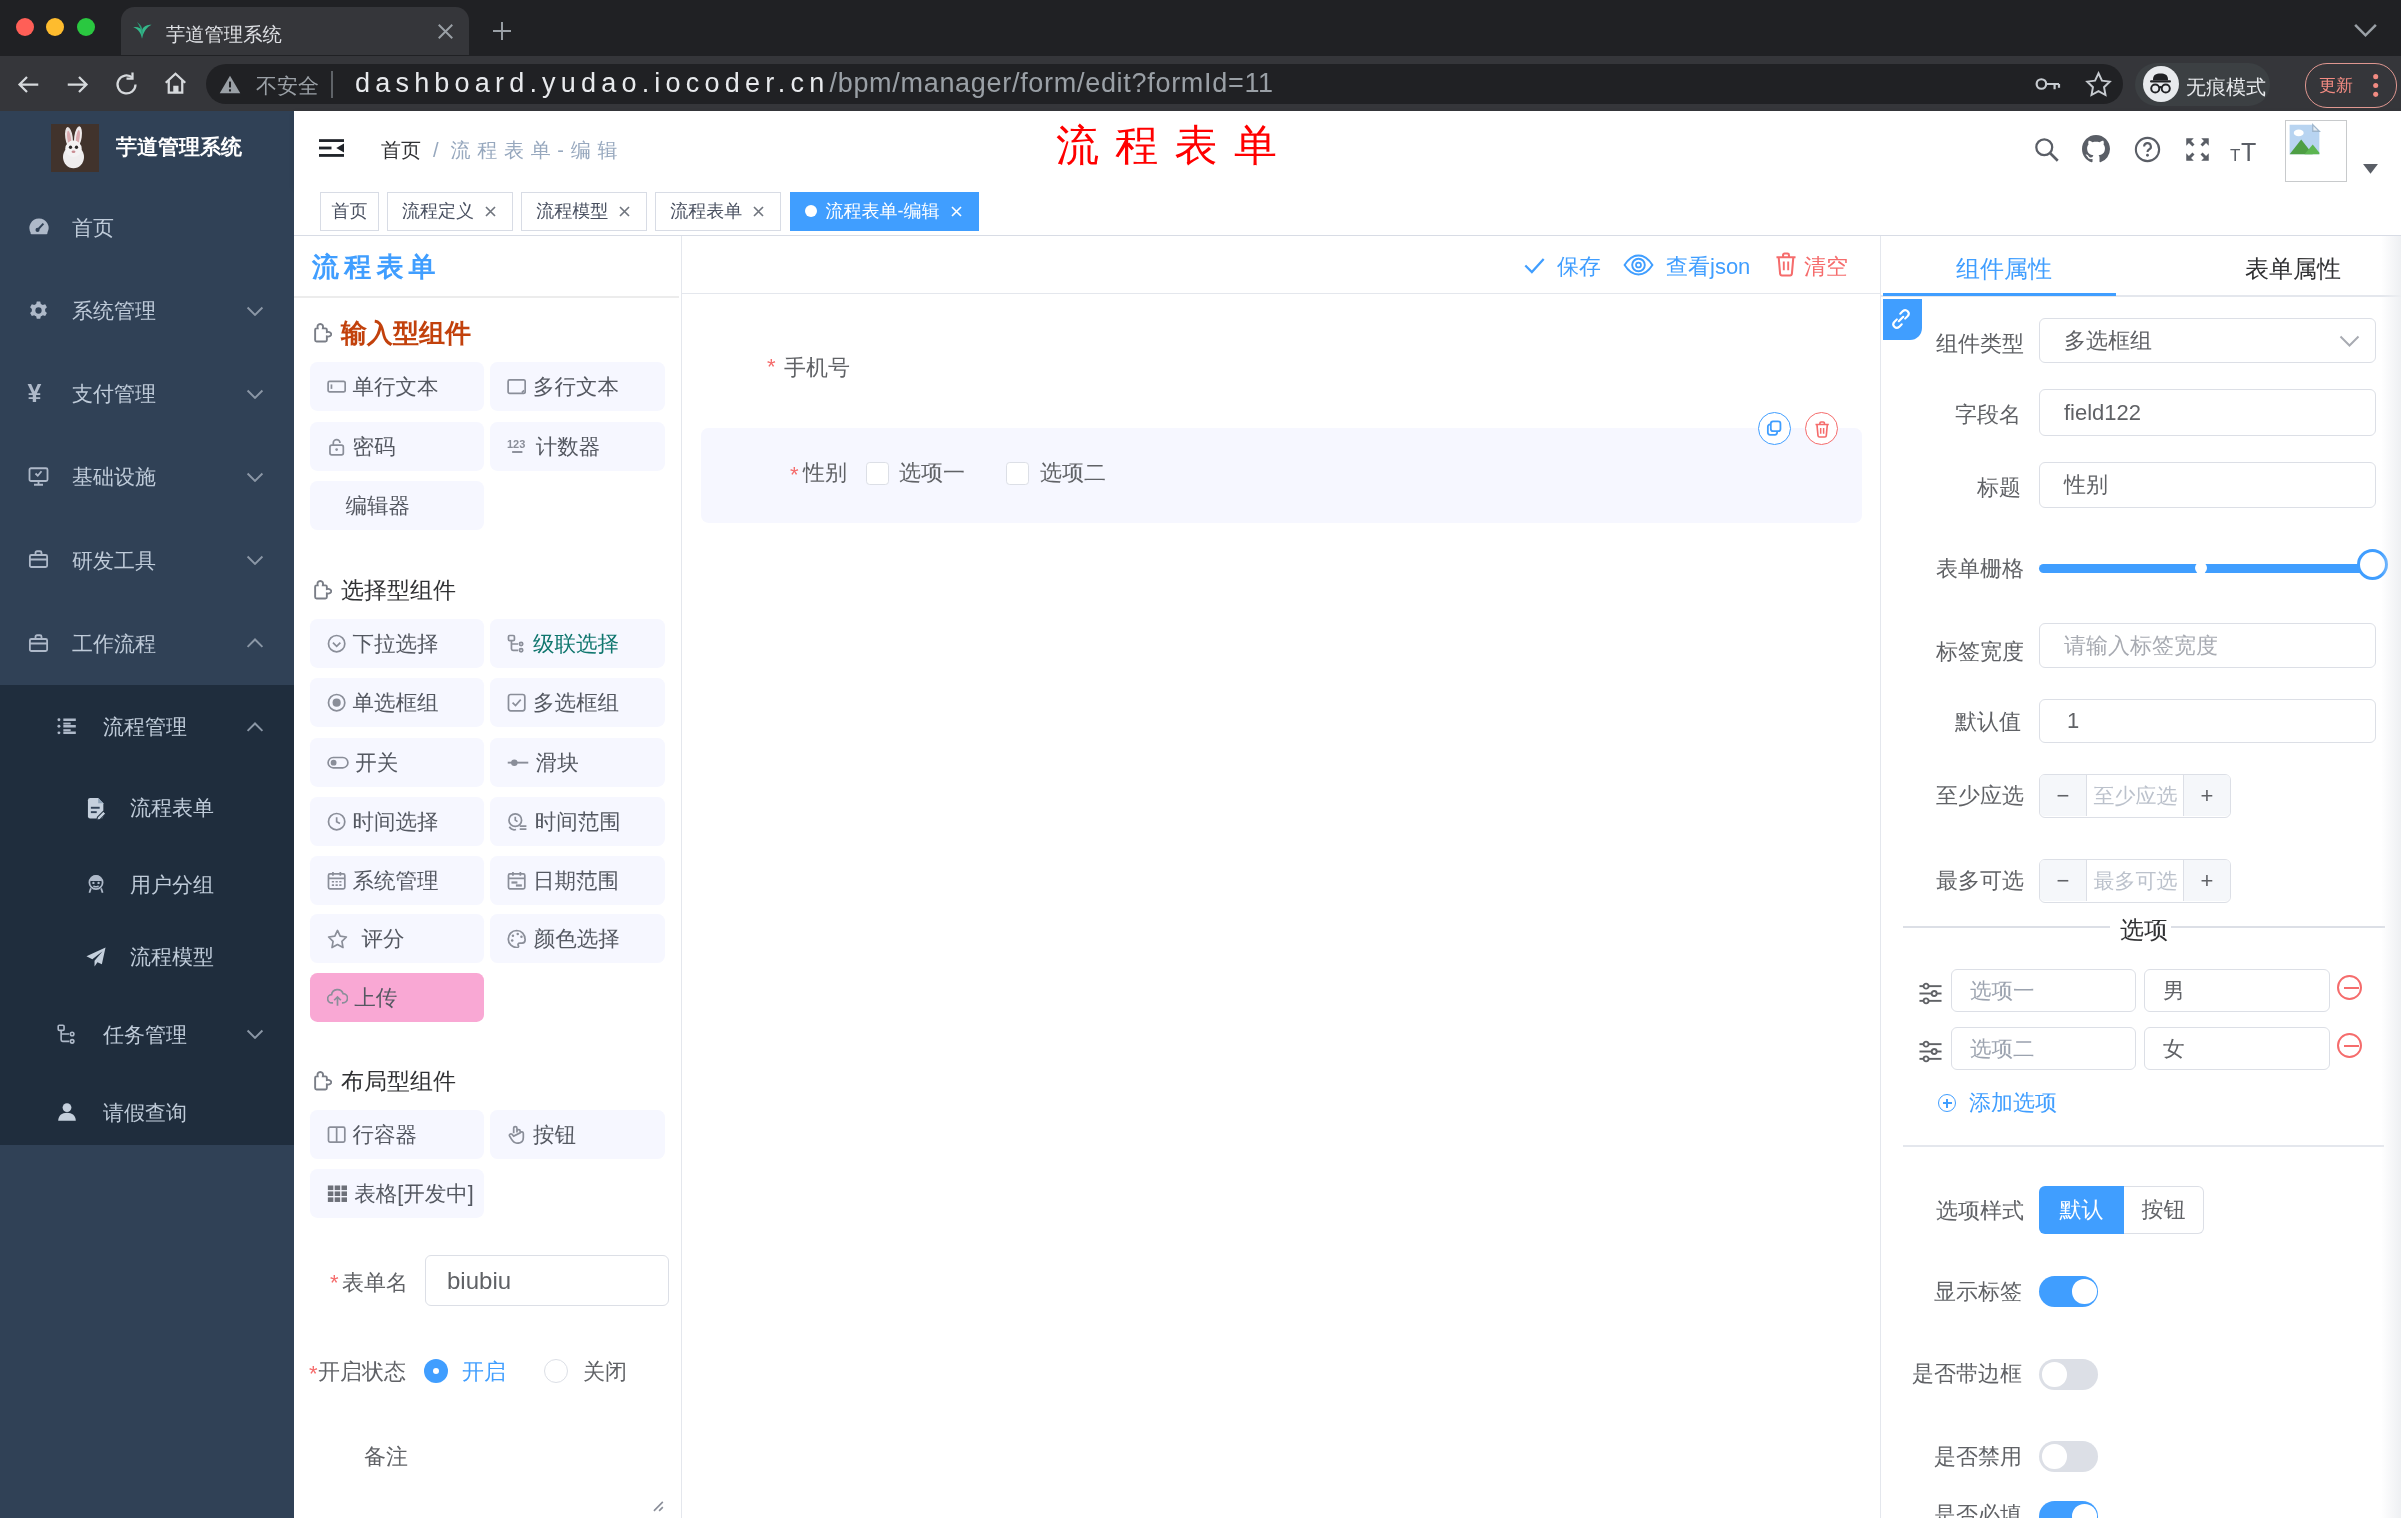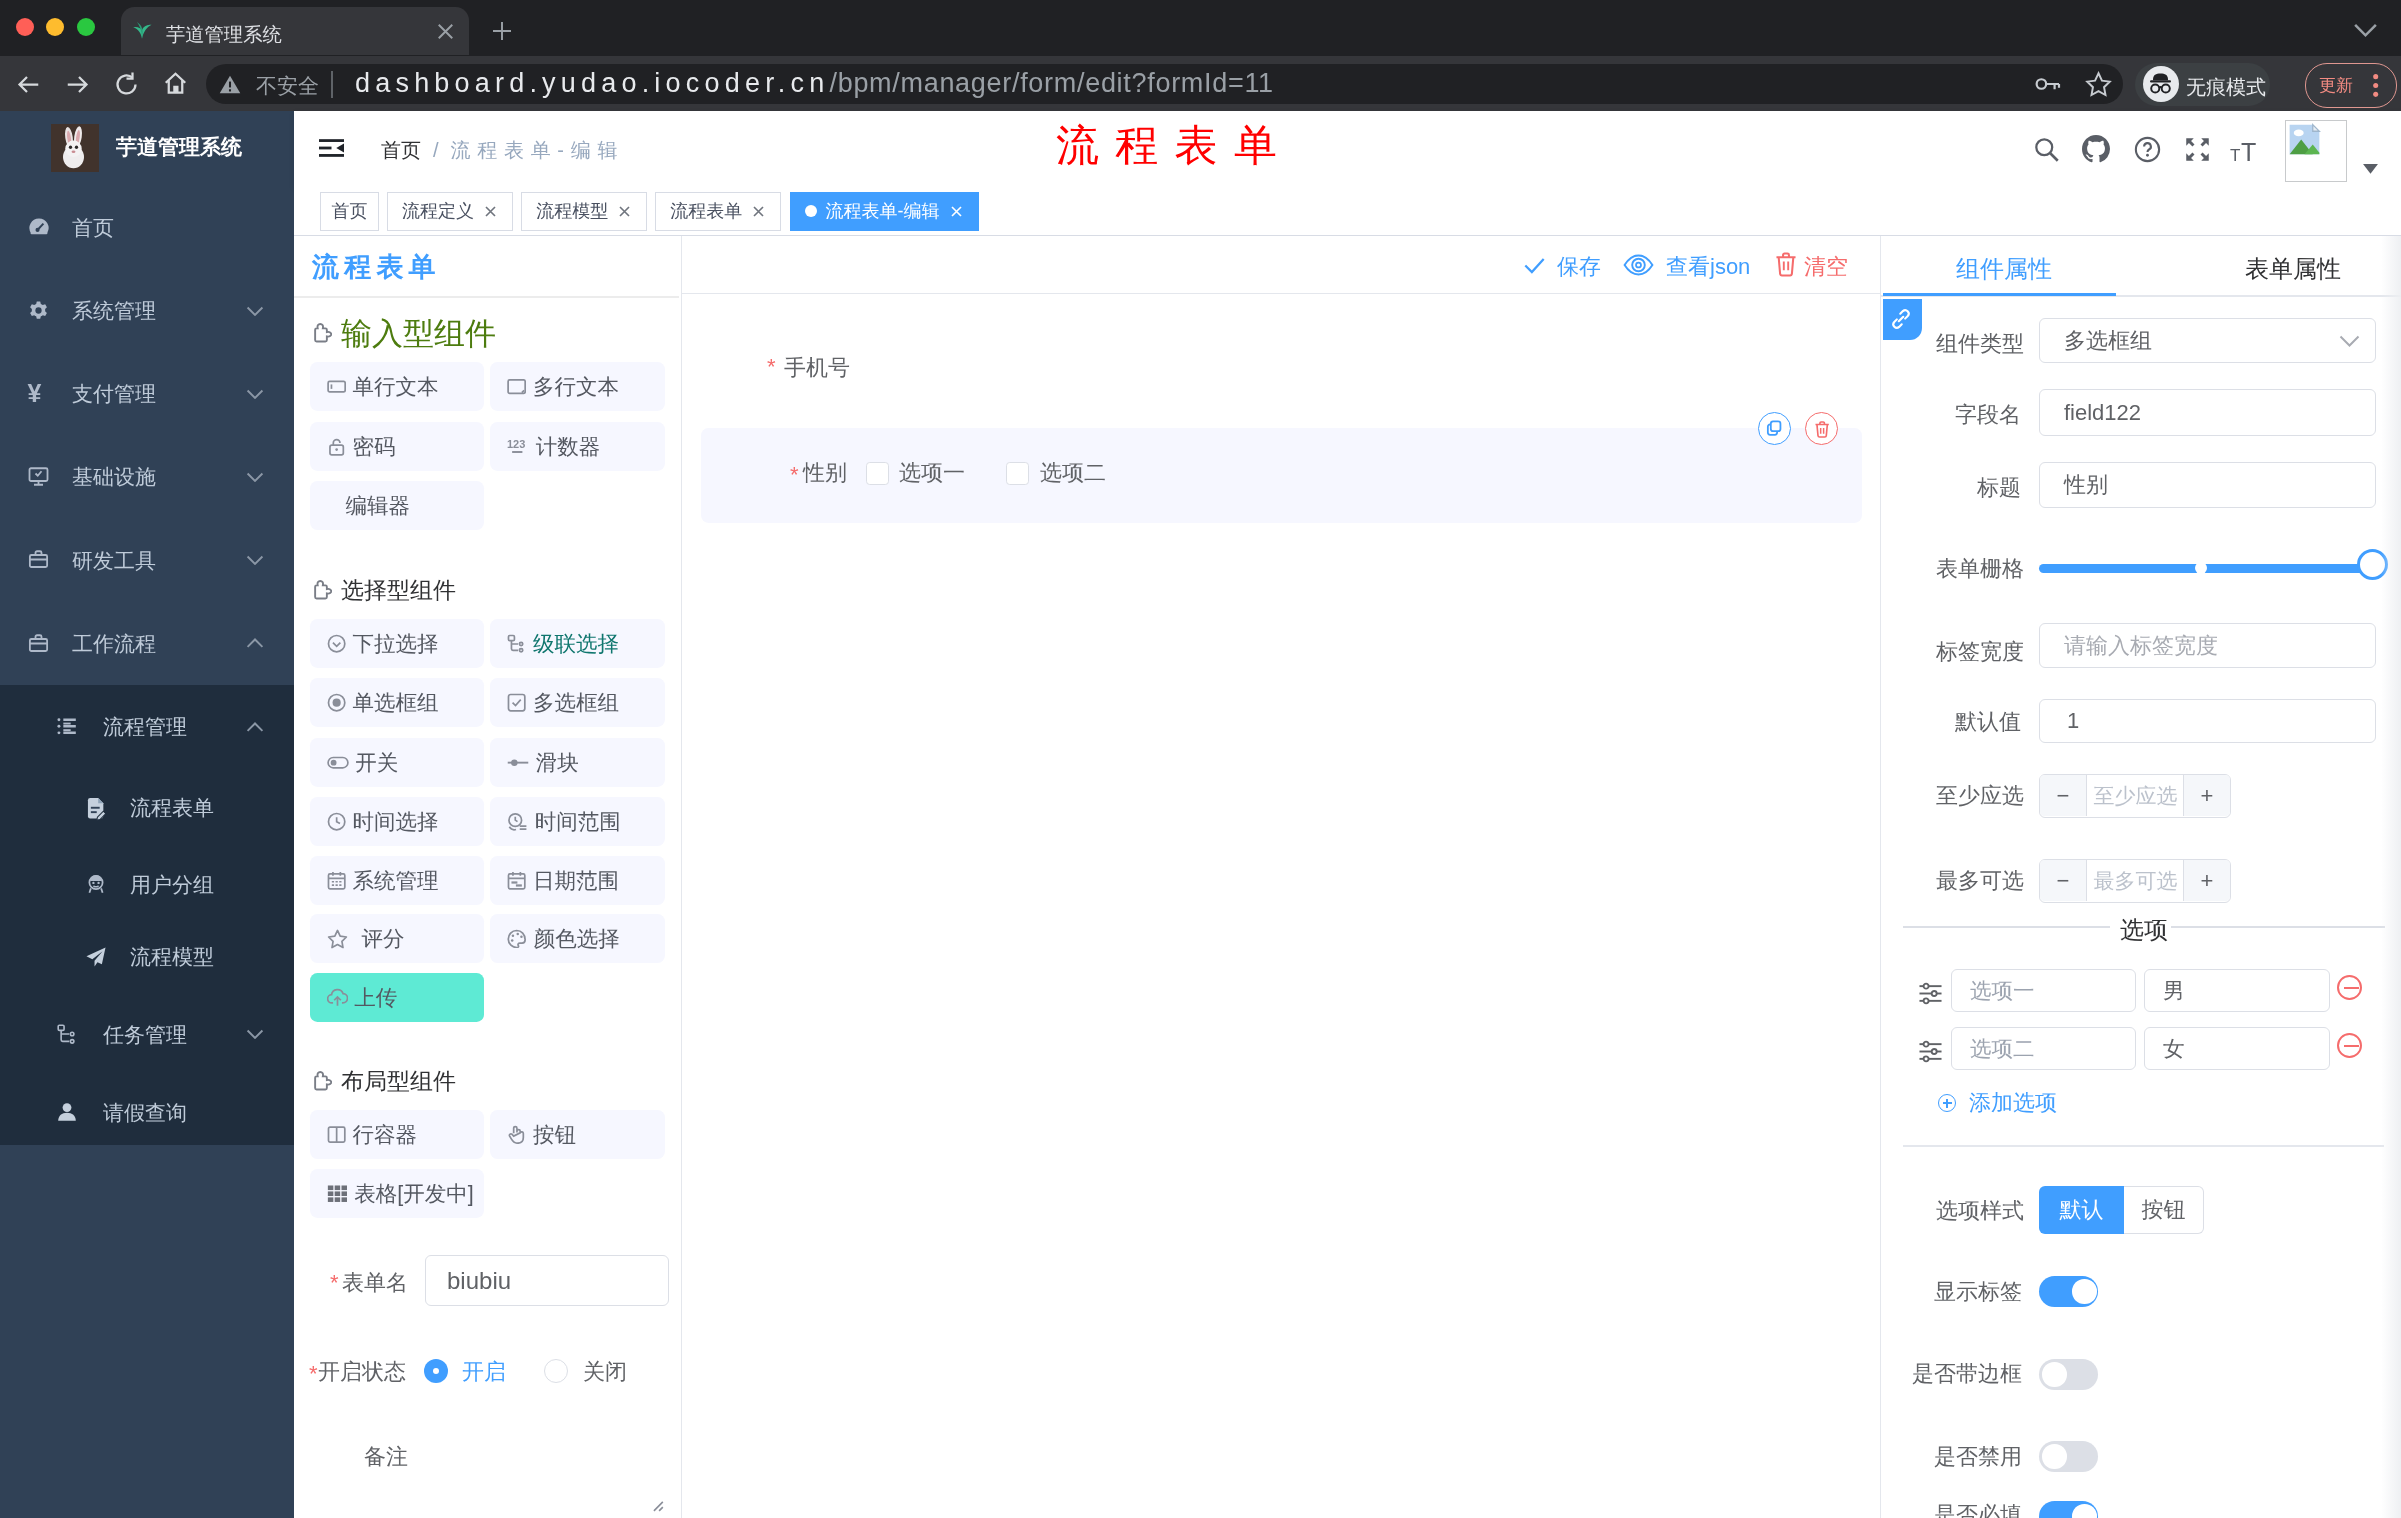--- a/index.html
+++ b/index.html
@@ -283,21 +283,21 @@
           </svg></div>
   </div>
 </div>
 
 <div class="abs" style="left:294px;top:236px;width:388px;height:1282px;background:#fff;border-right:1.5px solid #e4e7ed">
   <div class="abs" style="left:18px;top:13.4px;font-size:27px;font-weight:600;color:#409eff;letter-spacing:5.2px">流程表单</div>
   <div class="abs" style="left:0;top:60px;width:385px;height:1.5px;background:#ececec"></div>
   <svg class="abs" style="left:16.3px;top:85px" width="22" height="25" viewBox="0 0 30 34">
         <path d="M7 12 v14 a2 2 0 0 0 2 2 h12 a2 2 0 0 0 2 -2 v-5 c4 1 6 -1.5 6 -3 s-2 -4 -6 -3 v-3 a2 2 0 0 0 -2 -2 h-3.5 c1 -4 -1 -6 -3.5 -6 s-4.5 2 -3.5 6 H9 a2 2 0 0 0 -2 2 Z" fill="none" stroke="#7a7e87" stroke-width="2.6"></path>
       </svg>
-      <div class="abs" style="left:47px;top:82px;font-size:31px;color:#4d7c0f;line-height:31px;font-weight:400">输入型组件</div>
+      <div class="abs" style="left:47px;top:82px;font-size:26px;color:#c2410c;line-height:31px;font-weight:700">输入型组件</div>
       <svg class="abs" style="left:16.3px;top:342px" width="22" height="25" viewBox="0 0 30 34">
         <path d="M7 12 v14 a2 2 0 0 0 2 2 h12 a2 2 0 0 0 2 -2 v-5 c4 1 6 -1.5 6 -3 s-2 -4 -6 -3 v-3 a2 2 0 0 0 -2 -2 h-3.5 c1 -4 -1 -6 -3.5 -6 s-4.5 2 -3.5 6 H9 a2 2 0 0 0 -2 2 Z" fill="none" stroke="#7a7e87" stroke-width="2.6"></path>
       </svg>
       <div class="abs" style="left:47px;top:339px;font-size:23px;color:#303133;line-height:31px;font-weight:500">选择型组件</div>
       <svg class="abs" style="left:16.3px;top:833px" width="22" height="25" viewBox="0 0 30 34">
         <path d="M7 12 v14 a2 2 0 0 0 2 2 h12 a2 2 0 0 0 2 -2 v-5 c4 1 6 -1.5 6 -3 s-2 -4 -6 -3 v-3 a2 2 0 0 0 -2 -2 h-3.5 c1 -4 -1 -6 -3.5 -6 s-4.5 2 -3.5 6 H9 a2 2 0 0 0 -2 2 Z" fill="none" stroke="#7a7e87" stroke-width="2.6"></path>
       </svg>
       <div class="abs" style="left:47px;top:830px;font-size:23px;color:#303133;line-height:31px;font-weight:500">布局型组件</div>
 <div class="abs flex" style="left:15.6px;top:126px;width:174px;height:49px;background:#f6f7ff;border-radius:7.4px;font-size:21.5px;color:#545861">
         <span style="margin-left:17px;display:flex">
@@ -450,21 +450,21 @@
           <svg width="20" height="19.3" viewBox="0 0 27 26">
             <path d="M13 2 a11.5 11.5 0 1 0 .5 23 c2 0 2.5-1.4 1.8-2.6 -.9-1.5-.3-3.4 2.2-3.4 h2.8 c2.5 0 4.2-1.7 4.2-4.5 C24.5 7 19.5 2 13 2Z" stroke="#8a8e99" stroke-width="2.3" fill="none"></path>
             <circle cx="8" cy="9" r="1.7" fill="#8a8e99"></circle>
             <circle cx="14.5" cy="6.8" r="1.7" fill="#8a8e99"></circle>
             <circle cx="19.5" cy="10.5" r="1.7" fill="#8a8e99"></circle>
             <circle cx="7" cy="15.5" r="1.7" fill="#8a8e99"></circle>
           </svg>
         </span>
         <span style="margin-left:6.7px">颜色选择</span>
       </div>
-<div class="abs flex" style="left:15.6px;top:737px;width:174px;height:49px;background:#5eead4;border-radius:7.4px;font-size:21.5px;color:#545861">
+<div class="abs flex" style="left:15.6px;top:737px;width:174px;height:49px;background:#f9a8d4;border-radius:7.4px;font-size:21.5px;color:#545861">
         <span style="margin-left:17px;display:flex">
           <svg width="21" height="19.3" viewBox="0 0 28 26">
             <path d="M8 20 H6.5 A5.5 5.5 0 0 1 6 9 A8 8 0 0 1 21.5 7.5 A6.2 6.2 0 0 1 21 20 h-1" stroke="#8a8e99" stroke-width="2.3" fill="none"></path>
             <path d="M14 24 V12 M9.5 16.5 L14 12 L18.5 16.5" stroke="#8a8e99" stroke-width="2.3" fill="none"></path>
           </svg>
         </span>
         <span style="margin-left:6.7px">上传</span>
       </div>
 <div class="abs flex" style="left:15.6px;top:874px;width:174px;height:49px;background:#f6f7ff;border-radius:7.4px;font-size:21.5px;color:#545861">
         <span style="margin-left:17px;display:flex">

